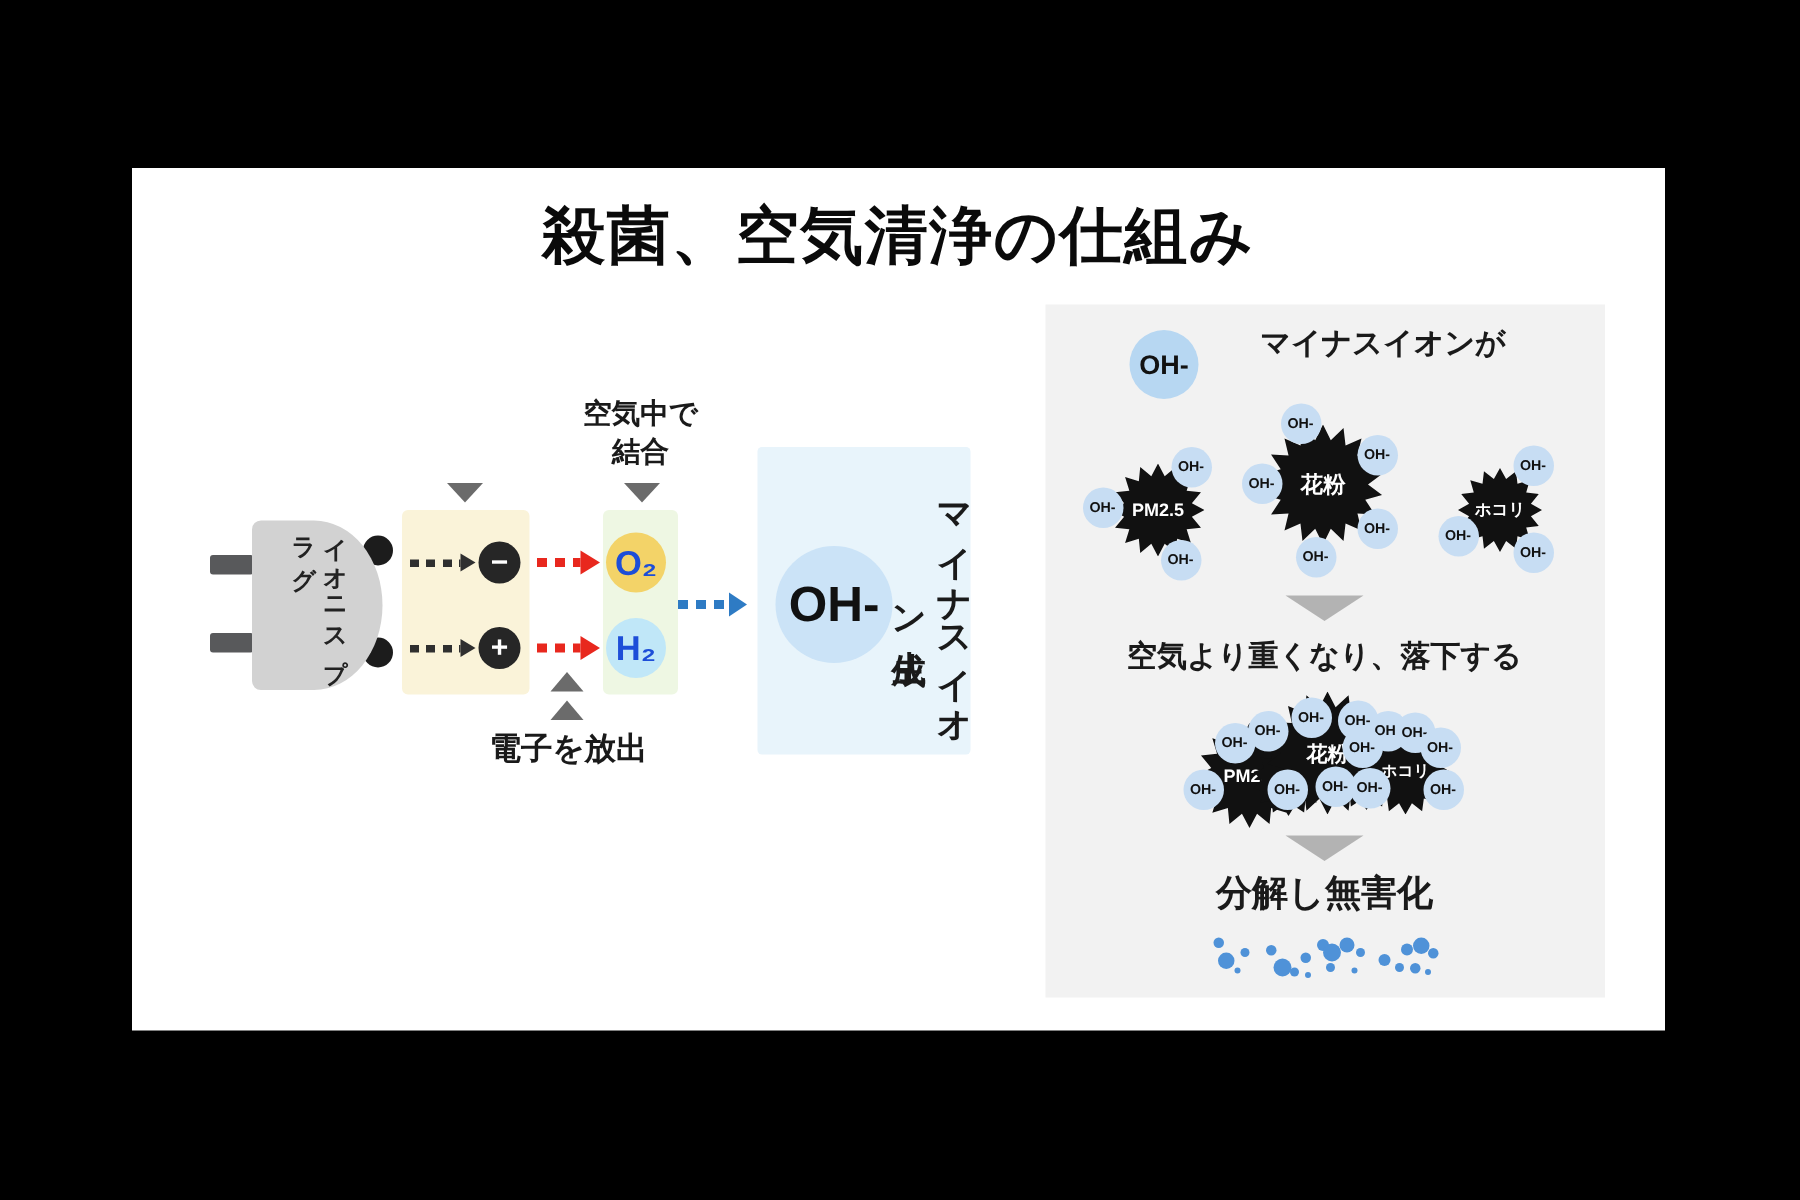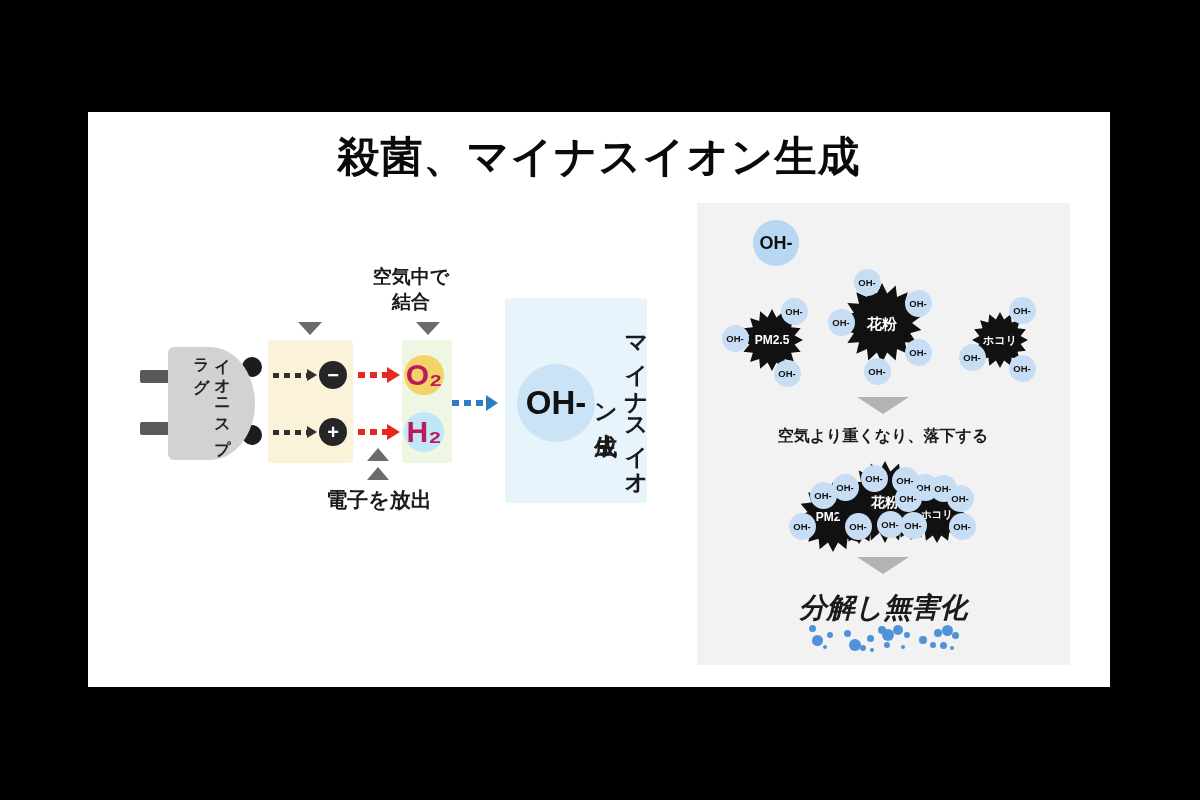--- a/index.html
+++ b/index.html
@@ -29,21 +29,21 @@
   }
   .plug-label{
     writing-mode:vertical-rl;text-orientation:upright;
     font-size:16px;font-weight:bold;letter-spacing:2px;color:#222;
   }
   
   .panel{position:absolute;border-radius:4px;}
   
   .circ{position:absolute;border-radius:50%;display:flex;align-items:center;justify-content:center;font-weight:bold;}
   .charge{width:28px;height:28px;background:#262626;color:#fff;font-size:20px;}
-  .gas{width:40px;height:40px;font-size:30px;color:#be185d;}
+  .gas{width:40px;height:40px;font-size:23px;color:#1d4ed8;}
   .oh-big{width:78px;height:78px;background:var(--oh-big);font-size:33px;color:#111;}
   .oh-header{width:46px;height:46px;background:var(--oh-header);font-size:18px;color:#111;}
   .oh-sat{position:absolute;width:27px;height:27px;border-radius:50%;background:var(--oh-small);
     display:flex;align-items:center;justify-content:center;font-size:9.5px;font-weight:bold;color:#111;}
   
   .arrow{position:absolute;display:flex;align-items:center;}
   .arrow .shaft{flex:1;}
   .arrow .head{width:0;height:0;}
   .a-black .shaft{height:5px;background:repeating-linear-gradient(90deg,var(--arrow-black) 0 6px,transparent 6px 11px);}
   .a-black .head{border-top:6px solid transparent;border-bottom:6px solid transparent;border-left:10px solid var(--arrow-black);}
@@ -60,33 +60,33 @@
   .burst{position:absolute;background:var(--particle-black);display:flex;align-items:center;justify-content:center;}
   .burst .blabel{color:#fff;font-weight:bold;text-align:center;line-height:1;}
   .dot{position:absolute;border-radius:50%;background:var(--dot-blue);}
   .vert{writing-mode:vertical-rl;text-orientation:upright;}
 </style>
 </head>
 <body>
 
 <div class="slide">
 
-  <div class="slide-title">殺菌、マイナスイオン生成</div>
+  <div class="slide-title">殺菌、空気清浄の仕組み</div>
 
   <div class="prong" style="left:52px;top:258px;"></div>
   <div class="prong" style="left:52px;top:310px;"></div>
   <div class="bump" style="left:154px;top:245px;"></div>
   <div class="bump" style="left:154px;top:313px;"></div>
   <div class="plug-body">
     <div class="plug-label">イオニスプラグ</div>
   </div>
 
   <div class="abs tri-down" style="left:210px;top:210px;"></div>
 
-  <div class="abs lbl" style="left:248px;top:152px;width:150px;font-size:19px;">
+  <div class="abs lbl" style="left:264px;top:152px;width:150px;font-size:19px;">
     <div>空気中で</div>
     <div>結合</div>
   </div>
   <div class="abs tri-down" style="left:328px;top:210px;"></div>
 
   <div class="panel" style="left:180px;top:228px;width:85px;height:123px;background:var(--cream-panel);"></div>
   <div class="panel" style="left:314px;top:228px;width:50px;height:123px;background:var(--green-panel);"></div>
 
   <div class="arrow a-black" style="left:185px;top:255px;width:44px;height:16px;">
       <div class="shaft"></div>
@@ -121,27 +121,28 @@
       <div class="head"></div>
     </div>
 
   <div class="panel" style="left:417px;top:186px;width:142px;height:205px;background:var(--oh-panel);border-radius:3px;"></div>
   <div class="circ oh-big" style="left:429px;top:252px;">OH-</div>
   <div class="abs vert lbl" style="left:503px;top:198px;height:186px;font-size:23px;letter-spacing:1px;">マイナスイオン生成</div>
 
   <div class="right-panel" id="right-panel">
     <div class="circ oh-header" style="left:56px;top:17px;">OH-</div>
     <div class="abs lbl" style="left:95px;top:12px;width:260px;font-size:20px;line-height:1.4;">
+      <div>マイナスイオンが</div>
     </div>
 
     <div class="abs tri-down-big" style="left:160px;top:194px;"></div>
-    <div class="abs lbl" style="left:36px;top:222px;width:300px;font-size:16px;">空気より重くなり、落下する</div>
+    <div class="abs lbl" style="left:36px;top:222px;width:300px;font-size:20px;">空気より重くなり、落下する</div>
 
     <div class="abs tri-down-big" style="left:160px;top:354px;"></div>
-    <div class="abs lbl" style="left:36px;top:387px;width:300px;font-size:28px;font-style:italic;">分解し無害化</div>
+    <div class="abs lbl" style="left:36px;top:377px;width:300px;font-size:24px;">分解し無害化</div>
   <div class="burst" style="left: 44px; top: 106px; width: 62px; height: 62px; clip-path: polygon(50% 0%, 57.2% 13.6%, 69.1% 3.8%, 70.6% 19.2%, 85.4% 14.6%, 80.8% 29.4%, 96.2% 30.9%, 86.4% 42.8%, 100% 50%, 86.4% 57.2%, 96.2% 69.1%, 80.8% 70.6%, 85.4% 85.4%, 70.6% 80.8%, 69.1% 96.2%, 57.2% 86.4%, 50% 100%, 42.8% 86.4%, 30.9% 96.2%, 29.4% 80.8%, 14.6% 85.4%, 19.2% 70.6%, 3.8% 69.1%, 13.6% 57.2%, 0% 50%, 13.6% 42.8%, 3.8% 30.9%, 19.2% 29.4%, 14.6% 14.6%, 29.4% 19.2%, 30.9% 3.8%, 42.8% 13.6%);">
         <div class="blabel" style="font-size: 12px;">PM2.5</div>
       </div>
       <div class="oh-sat" style="left: 83.5px; top: 94.5px;">OH-</div>
       <div class="oh-sat" style="left: 24.5px; top: 121.5px;">OH-</div>
       <div class="oh-sat" style="left: 76.5px; top: 156.5px;">OH-</div>
       <div class="burst" style="left: 145px; top: 80px; width: 80px; height: 80px; clip-path: polygon(50% 0%, 56.5% 13.1%, 67.1% 3%, 68.8% 17.5%, 82.1% 11.7%, 78.7% 25.9%, 93.3% 25%, 85.2% 37.2%, 99.2% 41.3%, 87.5% 50%, 99.2% 58.7%, 85.2% 62.8%, 93.3% 75%, 78.7% 74.1%, 82.1% 88.3%, 68.8% 82.5%, 67.1% 97%, 56.5% 86.9%, 50% 100%, 43.5% 86.9%, 32.9% 97%, 31.2% 82.5%, 17.9% 88.3%, 21.3% 74.1%, 6.7% 75%, 14.8% 62.8%, 0.8% 58.7%, 12.5% 50%, 0.8% 41.3%, 14.8% 37.2%, 6.7% 25%, 21.3% 25.9%, 17.9% 11.7%, 31.3% 17.5%, 32.9% 3%, 43.5% 13.1%);">
         <div class="blabel" style="font-size: 15px;">花粉</div>
       </div>
       <div class="oh-sat" style="left: 156.5px; top: 65.5px;">OH-</div>

